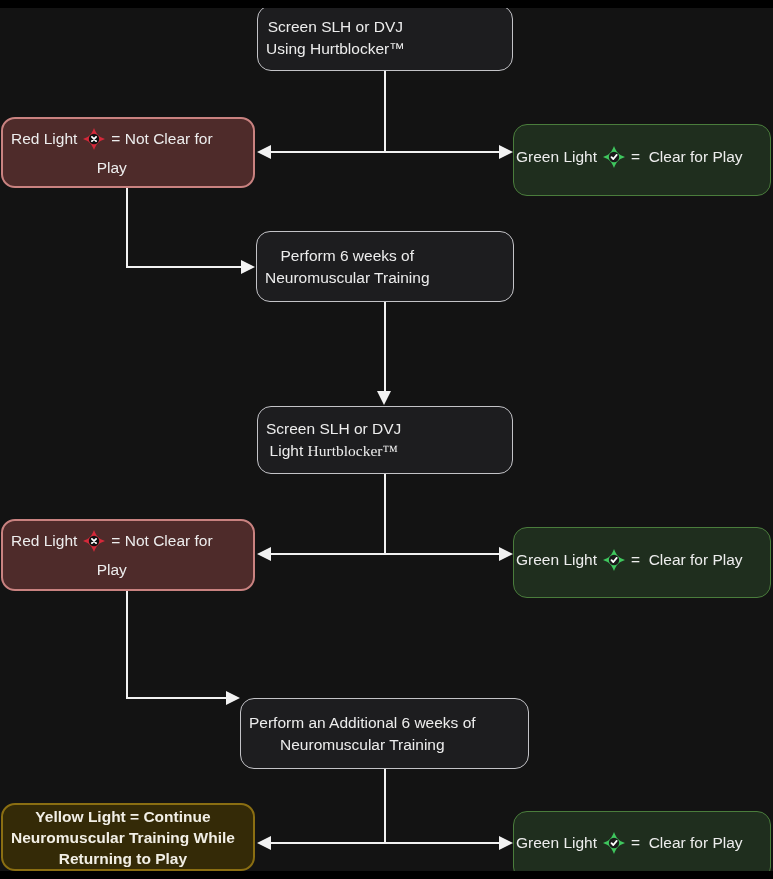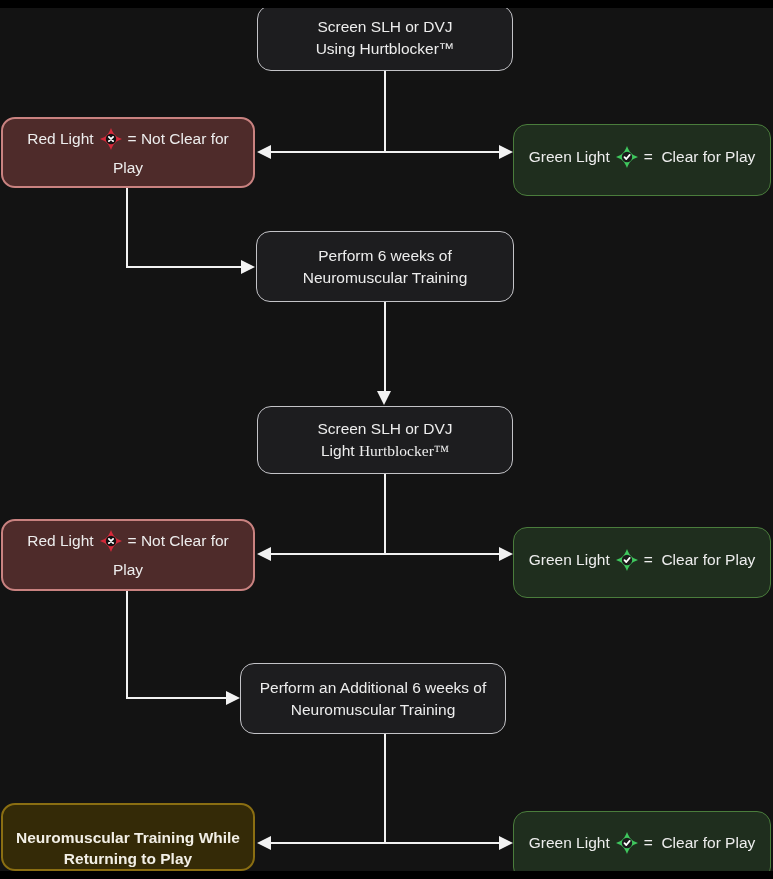--- a/index.html
+++ b/index.html
@@ -5,21 +5,21 @@
   html,body{margin:0;padding:0;background:#131313;}
   .canvas{
     position:relative;width:773px;height:879px;overflow:hidden;
     background:#131313;
     font-family:"Liberation Sans", sans-serif;
     color:#ededed;
   }
   .strip{position:absolute;left:0;width:773px;height:8px;background:#000;z-index:10;}
   .node{
     position:absolute;box-sizing:border-box;z-index:2;
-    display:flex;align-items:center;justify-content:center;
+    display:flex;align-items:center;justify-content:flex-start;
     text-align:center;border-radius:14px;
     font-size:15.5px;line-height:22px;
     padding:4px 8px;
   }
   .neutral{background:#1d1d1f;border:1.5px solid #c3c3c7;}
   .redbox{background:#4e2b2a;border:2px solid #c98280;}
   .greenbox{background:#1f2e1e;border:1.5px solid #4a7d3c;padding:4px 2px;margin-top:8px;}
   .yellowbox{background:#342a07;border:2px solid #8a6e12;font-weight:bold;line-height:21px;color:#f2efe6;}
   .diamond-icon{display:inline-block;vertical-align:-7px;margin:0 5px;}
   .serif-brand{font-family:Liberation Serif, serif;}
@@ -120,30 +120,30 @@
   <div class="node greenbox" style="left:513px;top:519px;width:258px;height:71px;">
     <div>
       <span>Green Light</span><span class="diamond-icon"><svg width="24" height="24" viewBox="0 0 24 24">
             <path d="M12 1 C14.5 7.5 16.5 9.5 23 12 C16.5 14.5 14.5 16.5 12 23 C9.5 16.5 7.5 14.5 1 12 C7.5 9.5 9.5 7.5 12 1 Z" fill="#3fc75e"></path>
             <circle cx="12" cy="12" r="5.2" fill="#1a1a1a"></circle>
             <path d="M9.5 12.2 L11.3 14 L14.7 9.9" stroke="#ffffff" stroke-width="1.8" fill="none" stroke-linecap="round" stroke-linejoin="round"></path>
           </svg></span><span>=&nbsp; Clear for Play</span>
     </div>
   </div>
 
-  <div class="node neutral" style="left:240px;top:663px;width:266px;height:71px;">
+  <div class="node neutral" style="left:240px;top:698px;width:289px;height:71px;">
     <div>
       <span>Perform an Additional 6 weeks of</span><br>
       <span>Neuromuscular Training</span>
     </div>
   </div>
 
   <div class="node yellowbox" style="left:1px;top:803px;width:254px;height:68px;">
     <div>
-      <br>
+      <span>Yellow Light = Continue</span><br>
       <span>Neuromuscular Training While</span><br>
       <span>Returning to Play</span>
     </div>
   </div>
 
   <div class="node greenbox" style="left:513px;top:803px;width:258px;height:70px;">
     <div>
       <span>Green Light</span><span class="diamond-icon"><svg width="24" height="24" viewBox="0 0 24 24">
             <path d="M12 1 C14.5 7.5 16.5 9.5 23 12 C16.5 14.5 14.5 16.5 12 23 C9.5 16.5 7.5 14.5 1 12 C7.5 9.5 9.5 7.5 12 1 Z" fill="#3fc75e"></path>
             <circle cx="12" cy="12" r="5.2" fill="#1a1a1a"></circle>

